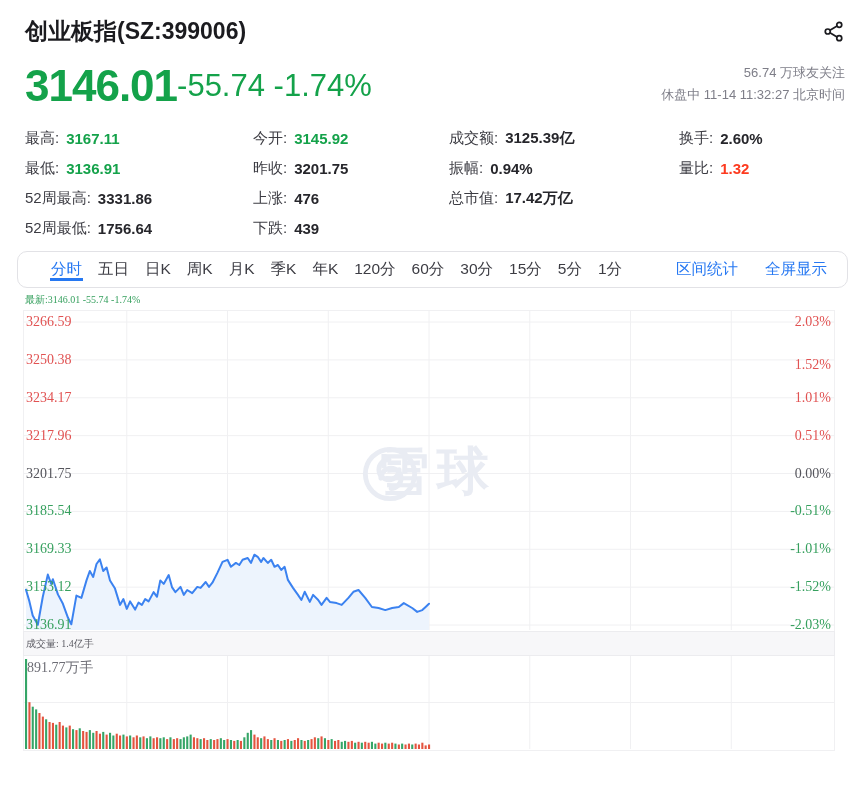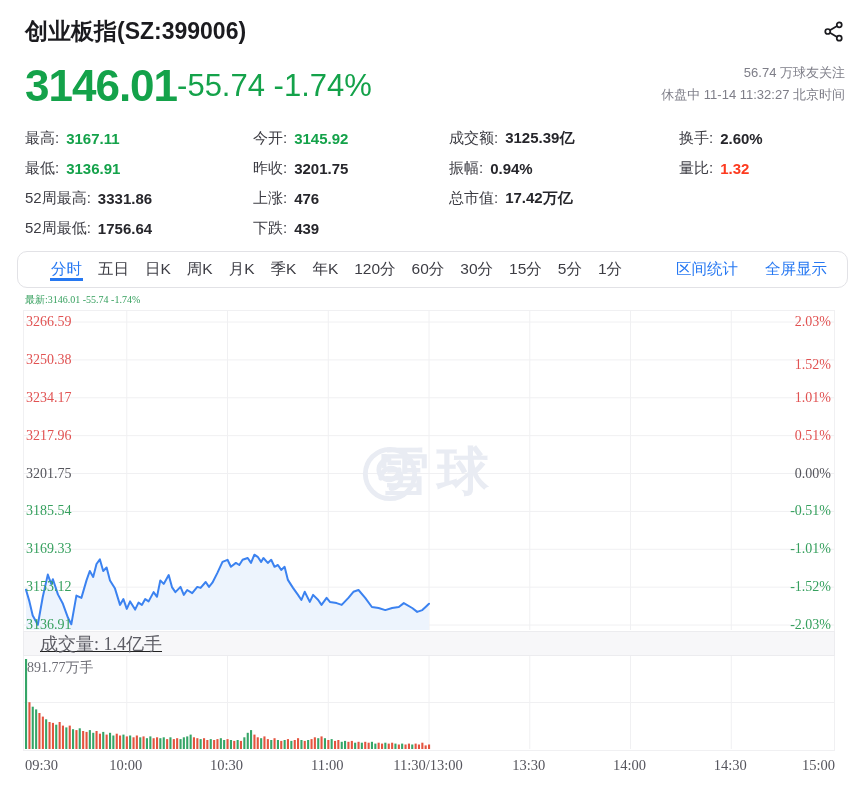--- a/index.html
+++ b/index.html
@@ -36,36 +36,36 @@
     position:relative; cursor:pointer; white-space:nowrap; }
   .tab.active { color:var(--blue); }
   .tab.active::after { content:""; position:absolute; left:7px; right:7px; bottom:-1px;
     height:3px; background:var(--blue); }
   .tab-links { margin-left:auto; display:flex; gap:27px; align-items:center; }
   .tab-link { font-size:15.5px; color:var(--blue); cursor:pointer; }
 
   .latest { margin:4px 0 0 25px; font-family:"Liberation Serif",serif; font-size:10px;
     color:var(--axis-green); height:15px; line-height:15px; }
 
-  .chart { position:relative; margin:3px 0 0 23px; width:812px;text-decoration:underline; }
+  .chart { position:relative; margin:3px 0 0 23px; width:812px; }
   .price-pane { position:relative; width:812px; height:321px;
     border:1px solid var(--grid); border-bottom:none; }
   .price-pane svg, .vol-pane svg { position:absolute; left:0; top:0; }
   .axis-label { position:absolute; font-family:"Liberation Serif",serif; font-size:14px;
     transform:translateY(-50%); line-height:14px; pointer-events:none; }
   .al-left { left:2px; } .al-right { right:3px; }
   .t-up { color:var(--axis-red); } .t-down { color:var(--axis-green); } .t-flat { color:var(--axis-flat); }
 
   .watermark { position:absolute; left:50%; top:50%; transform:translate(-50%,-50%);
     display:flex; align-items:center; gap:16px; pointer-events:none; }
   .wm-text { font-size:52px; font-weight:700; letter-spacing:8px; color:#e9ecf3; line-height:1; }
 
   .vol-band { width:812px; height:25px; border:1px solid #ececef; background:#f7f7f9;
-    display:flex; align-items:center; padding-left:16px;
-    font-family:"Liberation Serif",serif; font-size:18px; color:#5c5c64; }
+    display:flex; align-items:center; padding-left:2px;
+    font-family:"Liberation Serif",serif; font-size:10px; color:#5c5c64; }
   .vol-pane { position:relative; width:812px; height:95px;
     border:1px solid var(--grid); border-top:none; }
   .vol-max-label { position:absolute; top:3px; left:3px; font-family:"Liberation Serif",serif;
     font-size:14px; color:#6d6d75; pointer-events:none; }
   .time-axis { position:relative; width:812px; height:26px; }
   .time-label { position:absolute; top:6px; font-family:"Liberation Serif",serif;
     font-size:14.5px; color:#55555d; white-space:nowrap; }
 </style>
 </head>
 <body>
@@ -365,24 +365,13 @@
         <rect x="383.9" y="87.6" width="2.1" height="5.4" fill="#e4543f"></rect>
         <rect x="387.2" y="88.5" width="2.1" height="4.5" fill="#35a567"></rect>
         <rect x="390.6" y="87.6" width="2.1" height="5.4" fill="#e4543f"></rect>
         <rect x="393.9" y="88.5" width="2.1" height="4.5" fill="#e4543f"></rect>
         <rect x="397.3" y="86.7" width="2.1" height="6.3" fill="#e4543f"></rect>
         <rect x="400.6" y="89.4" width="2.1" height="3.6" fill="#e4543f"></rect>
         <rect x="404.0" y="88.5" width="2.1" height="4.5" fill="#e4543f"></rect>
       </svg>
     <div class="vol-max-label">891.77万手</div>
   </div>
-  <div class="time-axis" id="timeAxis">
-      <span class="time-label" style="left: 2px;">09:30</span>
-      <span class="time-label" style="left: 102.75px; transform: translateX(-50%);">10:00</span>
-      <span class="time-label" style="left: 203.5px; transform: translateX(-50%);">10:30</span>
-      <span class="time-label" style="left: 304.25px; transform: translateX(-50%);">11:00</span>
-      <span class="time-label" style="left: 405px; transform: translateX(-50%);">11:30/13:00</span>
-      <span class="time-label" style="left: 505.75px; transform: translateX(-50%);">13:30</span>
-      <span class="time-label" style="left: 606.5px; transform: translateX(-50%);">14:00</span>
-      <span class="time-label" style="left: 707.25px; transform: translateX(-50%);">14:30</span>
-      <span class="time-label" style="right: 0px;">15:00</span>
-    </div>
 </div>
 
 </body></html>

